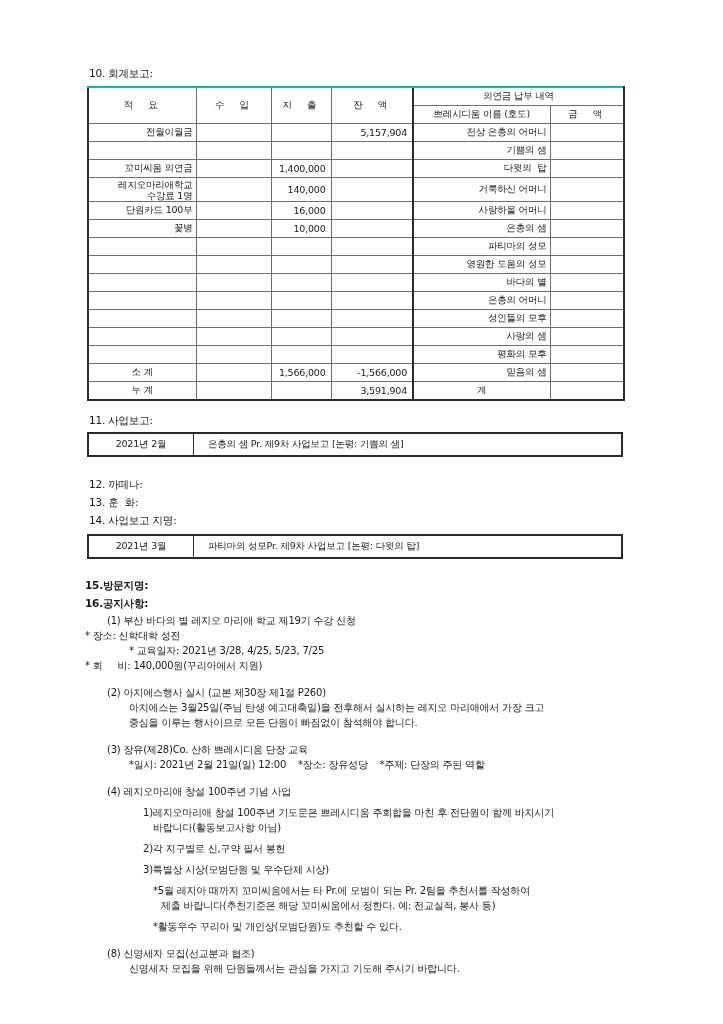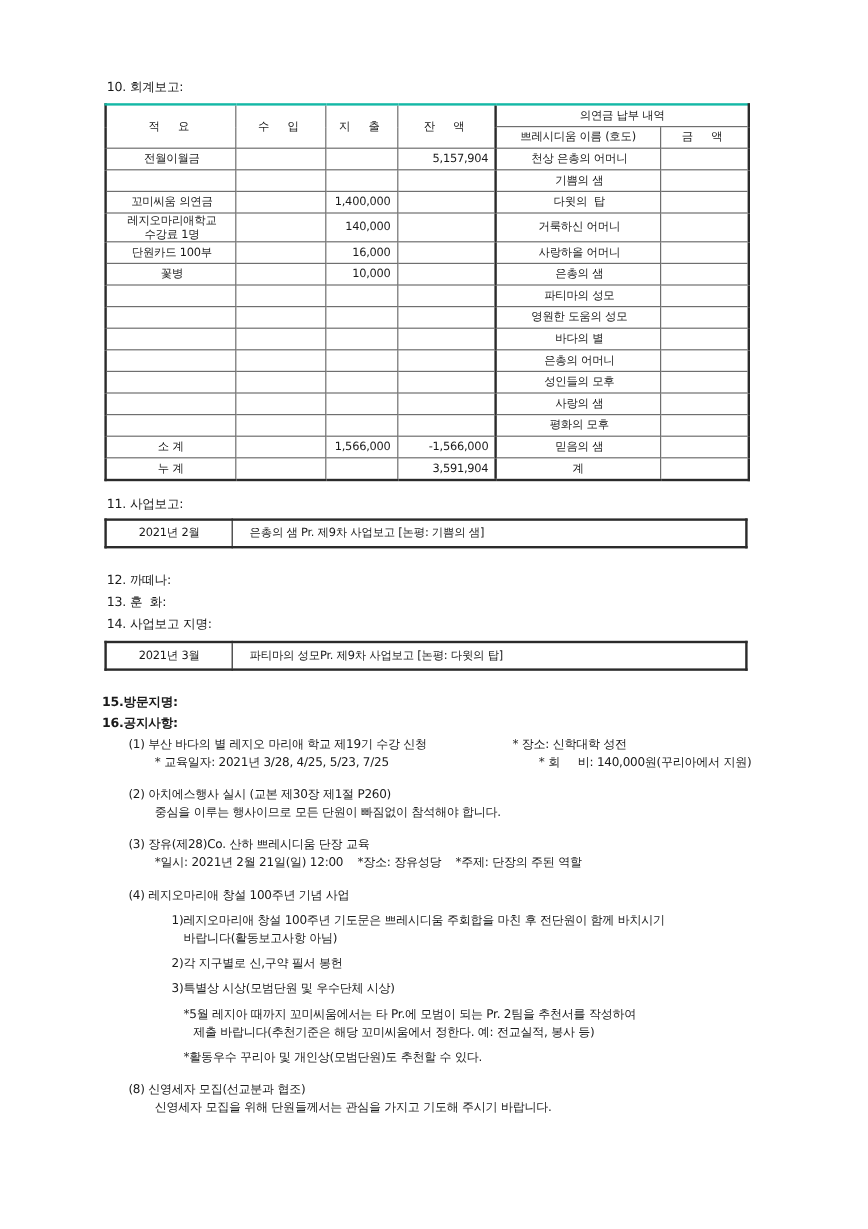--- a/index.html
+++ b/index.html
@@ -65,21 +65,21 @@
     white-space: pre;
     overflow: hidden;
   }
   #accounting-table .outer-top    { border-top: 2px solid #14b8a6; }
   #accounting-table .outer-bottom { border-bottom: 2px solid #2b2b2b; }
   #accounting-table .outer-left   { border-left: 2px solid #2b2b2b; }
   #accounting-table .outer-right  { border-right: 2px solid #2b2b2b; }
   #accounting-table .div-left     { border-left: 2px solid #2b2b2b; }
   .c-center { text-align: center; }
   .c-right  { text-align: right; padding-right: 5px !important; }
-  .c-left   { text-align: center; padding-left: 5px !important; }
+  .c-left   { text-align: right; padding-left: 5px !important; }
   .bold     { font-weight: bold; }
   .tall     { height: 26px; }
   .hdr-sp   { letter-spacing: 3px; }
   .twoline {
     line-height: 11px;
     padding-top: 1px !important;
   }
 
   
   #sec11-heading { position: absolute; left: 89px; top: 413px; }
@@ -131,21 +131,21 @@
   .n-line { white-space: pre; }
   .ind-1 { padding-left: 22px; }   
   .ind-2 { padding-left: 44px; }   
   .ind-3 { padding-left: 58px; }   
   .ind-4 { padding-left: 68px; }   
   .ind-5 { padding-left: 76px; }   
   .gap-6  { height: 6px; }
   .gap-12 { height: 12px; }
   .two-col {
     display: flex;
-    flex-direction: row;
+    flex-direction: column;
   }
   .col-a { width: 320px; white-space: pre; }
   .col-b { white-space: pre; }
 </style>
 </head>
 <body>
 
 <div class="page">
 
   <div id="sec10-heading" class="sec-head">10. 회계보고:</div>
@@ -333,20 +333,21 @@
       <div class="two-col">
         <div class="col-a body-text ind-2">* 교육일자: 2021년 3/28, 4/25, 5/23, 7/25</div>
         <div class="col-b body-text">* 회     비: 140,000원(꾸리아에서 지원)</div>
       </div>
     </div>
 
     <div class="gap-12"></div>
 
     <div class="notice-item">
       <div class="n-line body-text ind-1">(2) 아치에스행사 실시 (교본 제30장 제1절 P260)</div>
+      <div class="n-line body-text ind-2">아치에스는 3월25일(주님 탄생 예고대축일)을 전후해서 실시하는 레지오 마리애에서 가장 크고</div>
       <div class="n-line body-text ind-2">중심을 이루는 행사이므로 모든 단원이 빠짐없이 참석해야 합니다.</div>
     </div>
 
     <div class="gap-12"></div>
 
     <div class="notice-item">
       <div class="n-line body-text ind-1">(3) 장유(제28)Co. 산하 쁘레시디움 단장 교육</div>
       <div class="n-line body-text ind-2">*일시: 2021년 2월 21일(일) 12:00    *장소: 장유성당    *주제: 단장의 주된 역할</div>
     </div>
 

